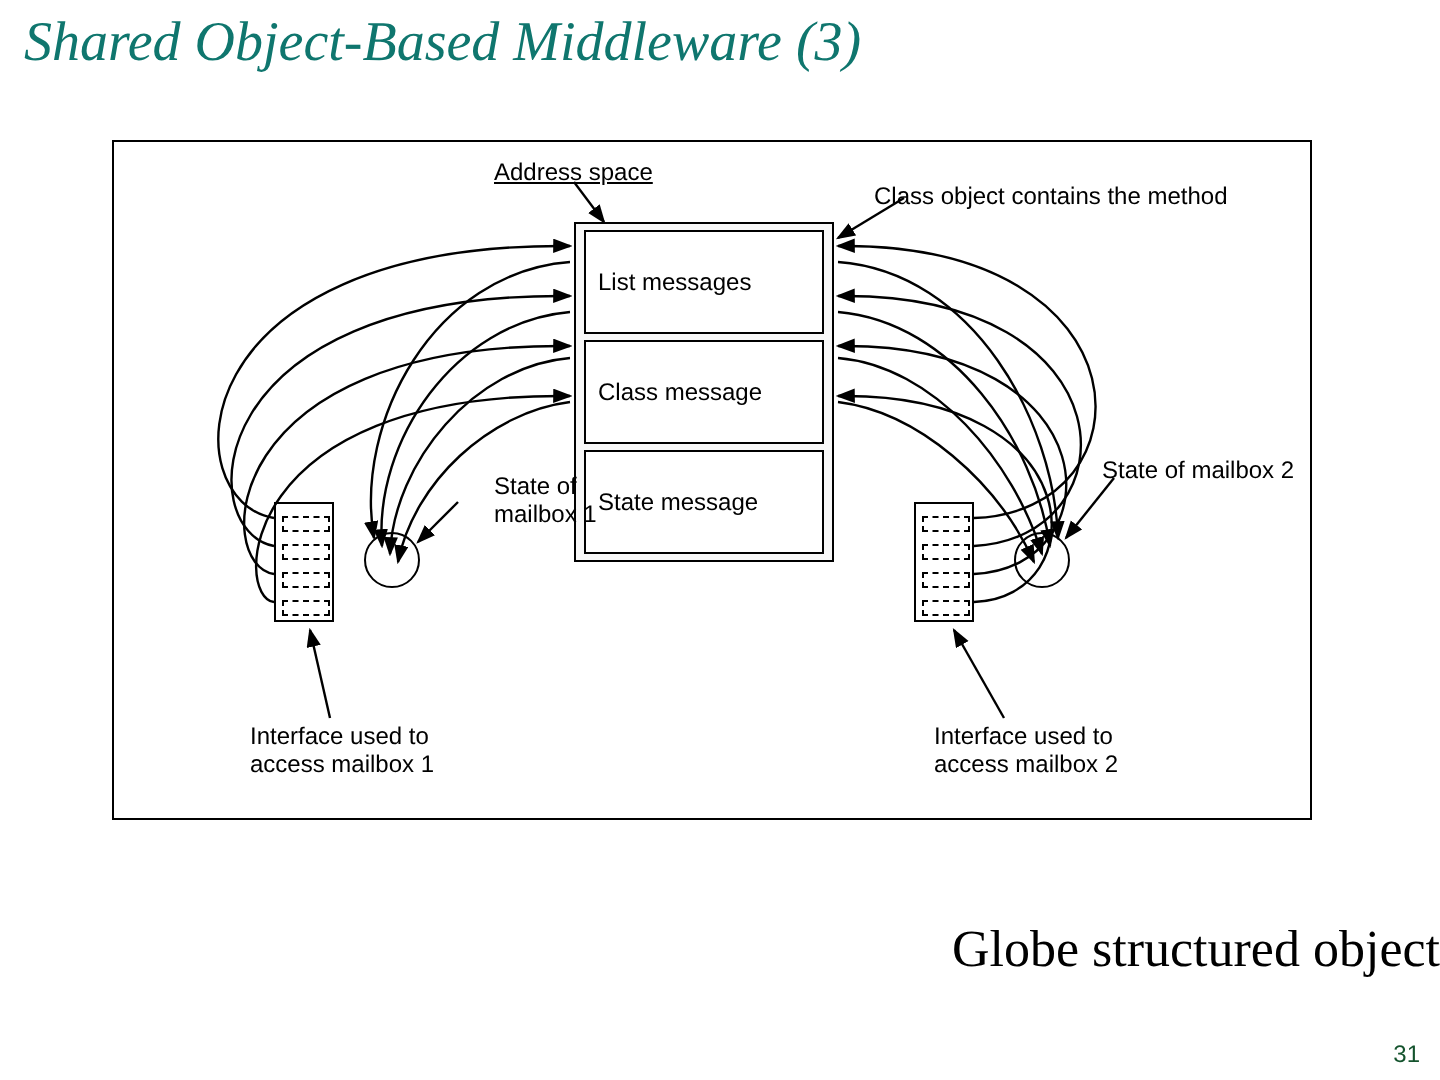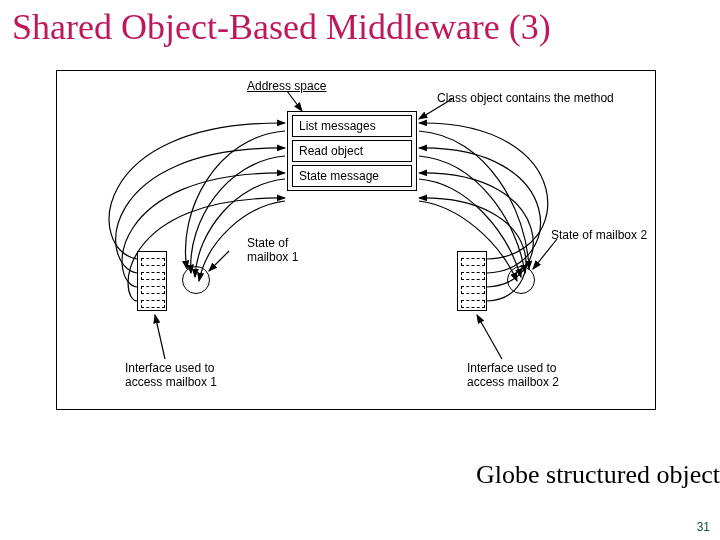--- a/index.html
+++ b/index.html
@@ -5,26 +5,27 @@
   * { box-sizing: border-box; margin: 0; padding: 0; }
   body {
     width: 720px;
     height: 540px;
     background: #fff;
     font-family: "Times New Roman", Times, serif;
     position: relative;
     overflow: hidden;
   }
   .title {
-    color: #be185d;
-    font-size: 36px;
+    color: #0f766e;
+    font-size: 28px;
     position: absolute;
     top: 6px;
     left: 12px;
     width: 700px;
+    font-style: italic;
   }
   .diagram {
     position: absolute;
     top: 70px;
     left: 56px;
     width: 600px;
     height: 340px;
     border: 1px solid #000;
   }
   .label {
@@ -38,21 +39,21 @@
     position: absolute;
     left: 230px;
     top: 40px;
     width: 130px;
     border: 1px solid #000;
     background: #f7f7f7;
   }
   .method-row {
     border: 1px solid #000;
     margin: 3px 4px;
-    padding: 3px 6px;
+    padding: 18px 6px;
     font-family: Arial, Helvetica, sans-serif;
     font-size: 12px;
     background: #fff;
     text-align: left;
   }
   .if-box {
     position: absolute;
     width: 30px;
     height: 60px;
     border: 1px solid #000;
@@ -102,21 +103,21 @@
 
 <div class="title">Shared Object-Based Middleware (3)</div>
 
 <div class="diagram">
 
   <div class="label" style="left:190px; top:8px;text-decoration:underline;">Address space</div>
   <div class="label" style="left:380px; top:20px;">Class object contains the method</div>
 
   <div class="method-stack">
     <div class="method-row">List messages</div>
-    <div class="method-row">Read object</div>
+    <div class="method-row">Class message</div>
     <div class="method-row">State message</div>
   </div>
 
   <div class="if-box" style="left:80px; top:180px;">
     <div class="slot" style="top:6px;"></div>
     <div class="slot" style="top:20px;"></div>
     <div class="slot" style="top:34px;"></div>
     <div class="slot" style="top:48px;"></div>
   </div>
   <div class="circle" style="left:125px; top:195px;"></div>

